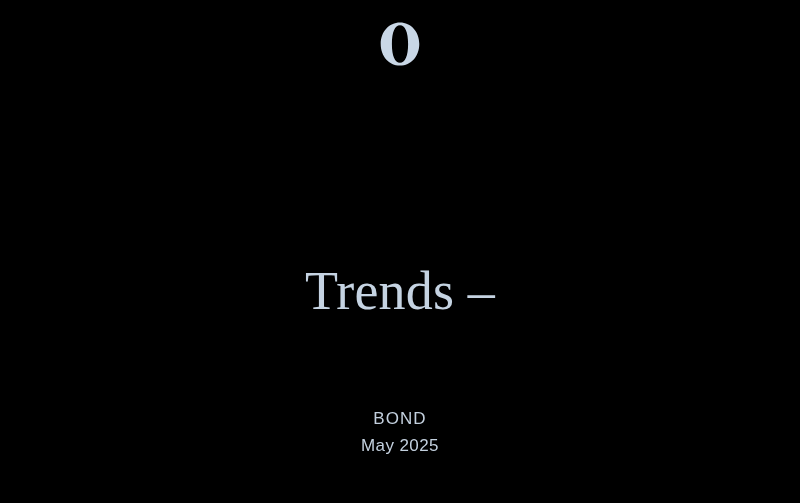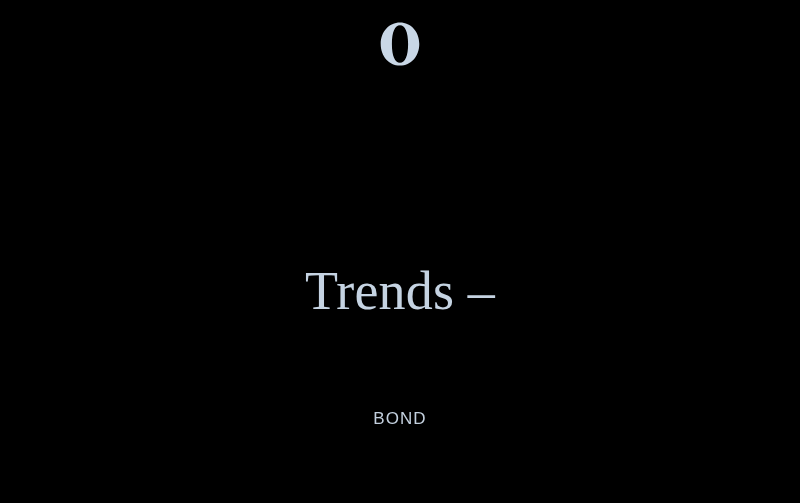--- a/index.html
+++ b/index.html
@@ -108,15 +108,16 @@
                Z" fill="#c9d7e6" fill-rule="evenodd"></path>
     </svg>
   </div>
 
   <div class="title-block">
     <span class="title-line">Trends –</span>
   </div>
 
   <div class="subtitle-block">
     <span class="subtitle-line org">BOND</span>
+    <span class="subtitle-line date">May 2025</span>
   </div>
 
 </div>
 
 </body></html>

